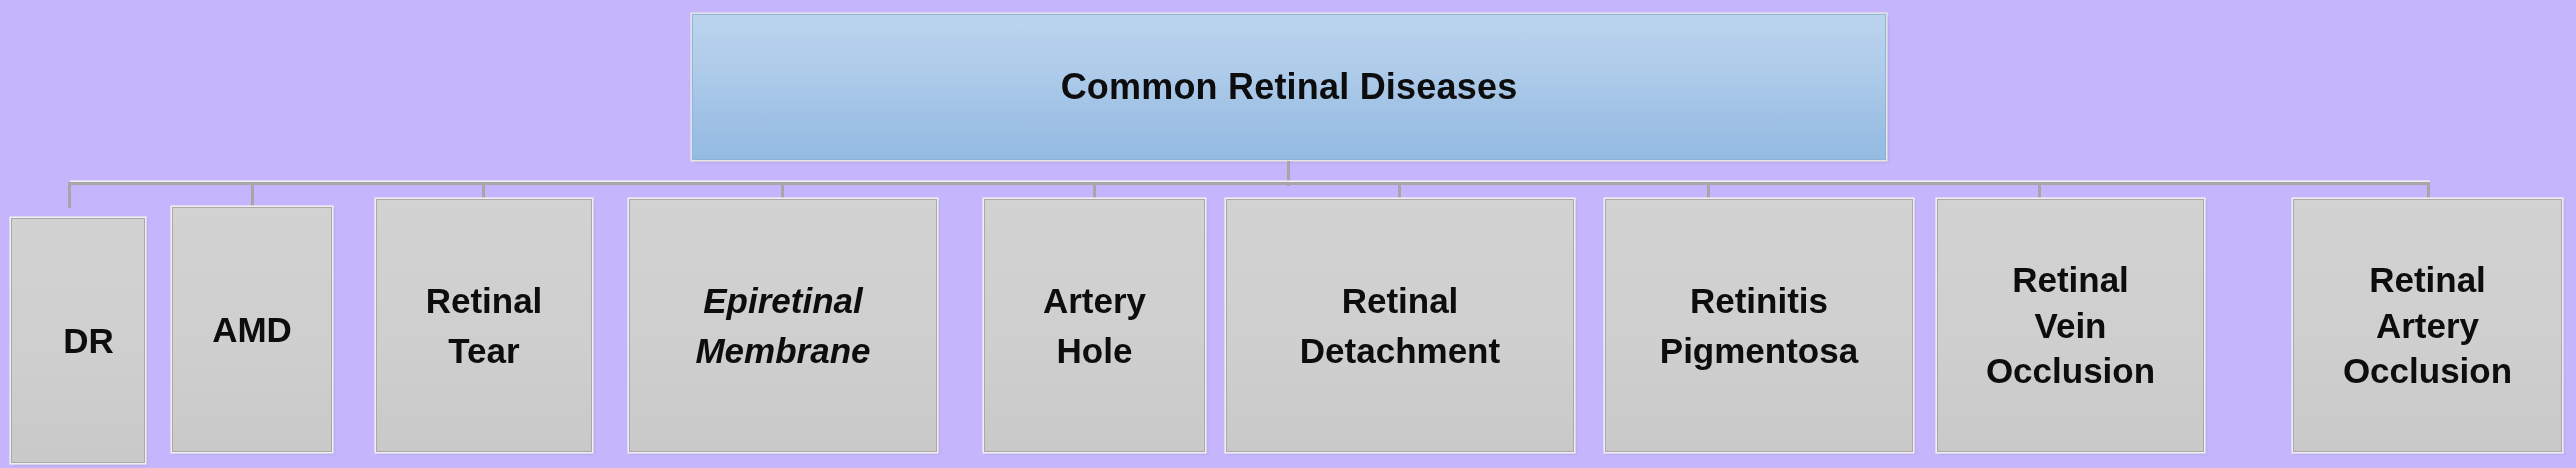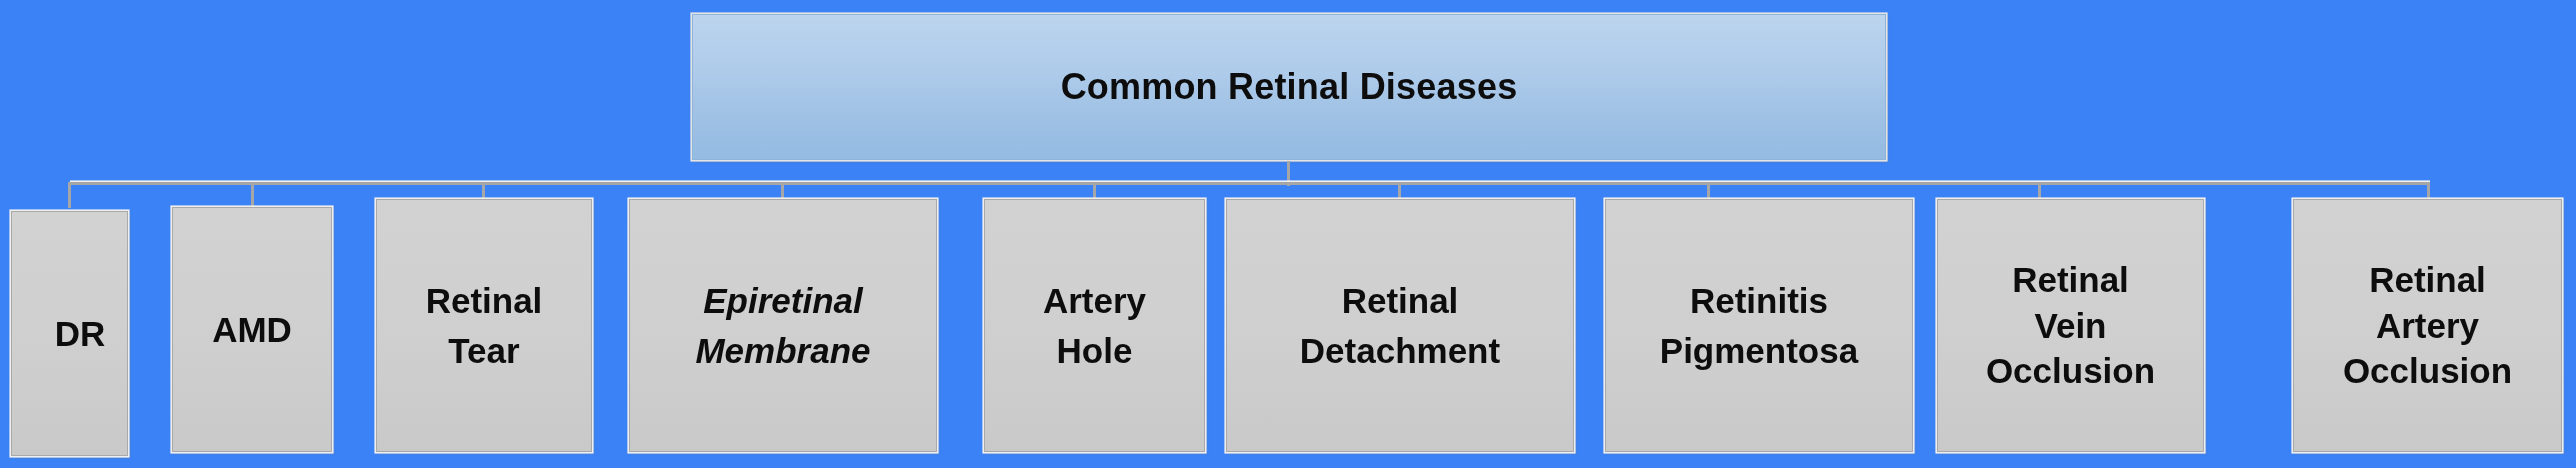--- a/index.html
+++ b/index.html
@@ -8,21 +8,21 @@
     padding: 0;
     background: #ffffff;
   }
   body {
     font-family: "Liberation Sans", sans-serif;
   }
   #diagram-canvas {
     position: relative;
     width: 2576px;
     height: 468px;
-    background: #3b82f6;
+    background: #c4b5fd;
     overflow: hidden;
   }
 
   
   .root-node {
     position: absolute;
     box-sizing: border-box;
     display: flex;
     align-items: center;
     justify-content: center;
@@ -92,21 +92,21 @@
   <div class="conn conn-v" style="left:68px; top:182px; height:26px;"></div>
   <div class="conn conn-v" style="left:251px; top:182px; height:26px;"></div>
   <div class="conn conn-v" style="left:482px; top:182px; height:26px;"></div>
   <div class="conn conn-v" style="left:781px; top:182px; height:26px;"></div>
   <div class="conn conn-v" style="left:1093px; top:182px; height:26px;"></div>
   <div class="conn conn-v" style="left:1398px; top:182px; height:26px;"></div>
   <div class="conn conn-v" style="left:1707px; top:182px; height:26px;"></div>
   <div class="conn conn-v" style="left:2038px; top:182px; height:26px;"></div>
   <div class="conn conn-v" style="left:2427px; top:182px; height:26px;"></div>
 
-  <div class="child-node" style="left:11px; top:211px; width:117px; height:245px;padding-left:21px;">
+  <div class="child-node" style="left:11px; top:218px; width:134px; height:245px;padding-left:21px;">
     <span class="child-label">DR</span>
   </div>
 
   <div class="child-node" style="left:172px; top:207px; width:160px; height:245px;">
     <span class="child-label">AMD</span>
   </div>
 
   <div class="child-node" style="left:376px; top:199px; width:216px; height:253px;">
     <span class="child-label">Retinal
 Tear</span>

